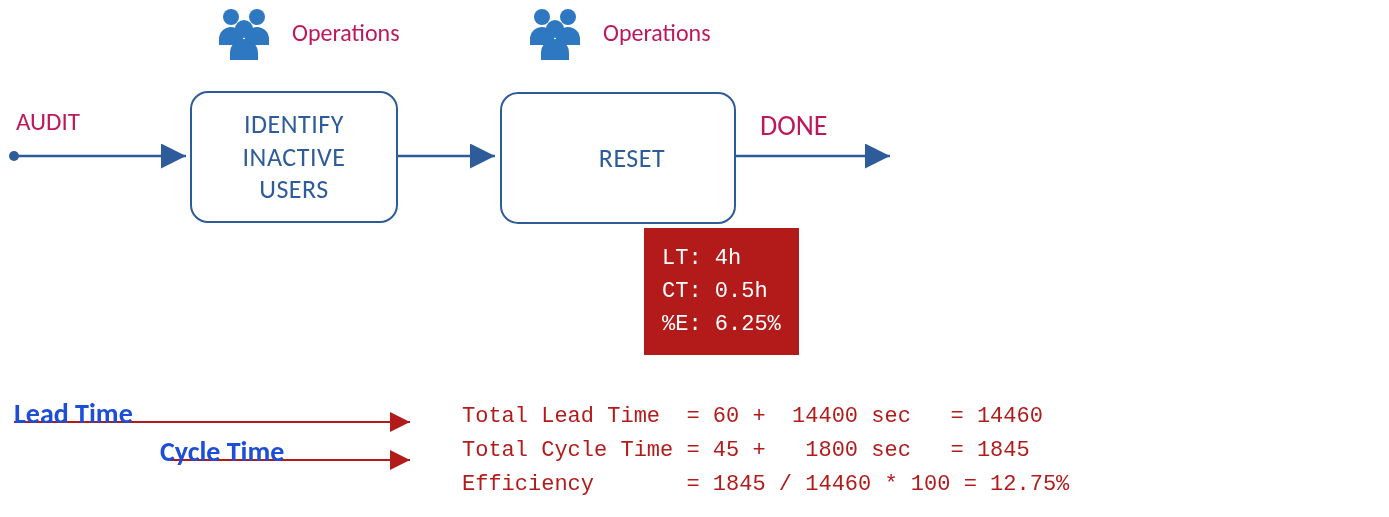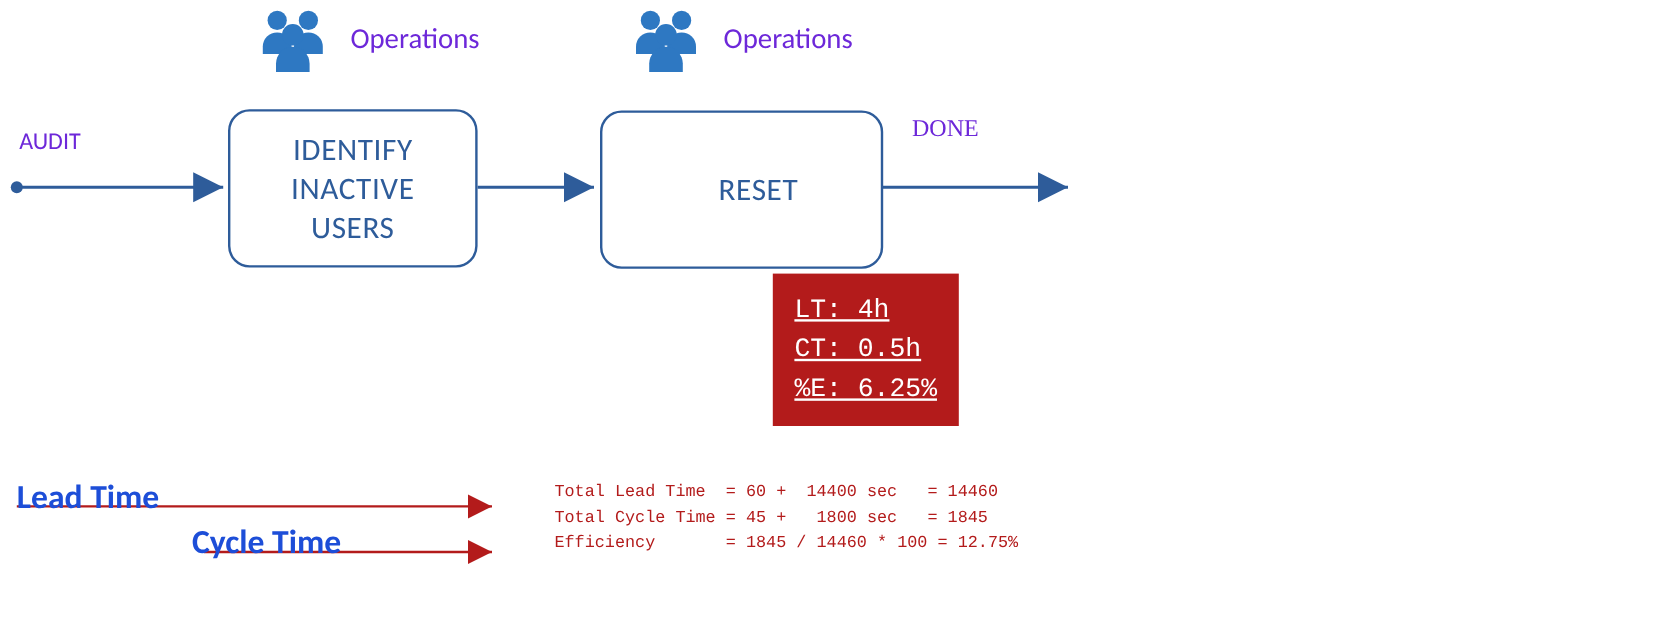--- a/index.html
+++ b/index.html
@@ -4,21 +4,21 @@
 <style>
   body {
     margin: 0;
     padding: 0;
     width: 1389px;
     height: 517px;
     position: relative;
     font-family: Calibri, Arial, sans-serif;
     background: white;
   }
-  .blue { color: #6d28d9; }
+  .blue { color: #be185d; }
   .red-bg { background: #B31B1B; color: #fff; }
 
   
   .canvas { position: relative; width: 1389px; height: 517px; }
 
   
   .lbl { position: absolute; }
 
   
   .pbox {
@@ -58,21 +58,21 @@
     position: absolute;
     width: 70px;
     height: 55px;
   }
 
   
   .totals {
     position: absolute;
     font-family: "Courier New", monospace;
     color: #B31B1B;
-    font-size: 14px;
+    font-size: 22px;
     line-height: 1.55;
     white-space: pre;
   }
 
   
   .legend-lbl {
     position: absolute;
     color: #1d4ed8;
     font-size: 28px;
     font-weight: 600;
@@ -99,23 +99,23 @@
 
     <line x1="398" y1="156" x2="495" y2="156" class="arrow-blue" marker-end="url(#ah-blue)"></line>
 
     <line x1="707" y1="156" x2="890" y2="156" class="arrow-blue" marker-end="url(#ah-blue)"></line>
 
     <line x1="14" y1="422" x2="410" y2="422" class="arrow-red" marker-end="url(#ah-red)"></line>
 
     <line x1="170" y1="460" x2="410" y2="460" class="arrow-red" marker-end="url(#ah-red)"></line>
   </svg>
 
-  <div class="lbl blue" style="left:16px; top:106px; font-size:20px;">AUDIT</div>
+  <div class="lbl blue" style="left:16px; top:106px; font-size:25px;">AUDIT</div>
 
-  <div class="lbl blue" style="left:760px; top:96px; font-size:20px;font-family:Liberation Serif, serif;">DONE</div>
+  <div class="lbl blue" style="left:760px; top:108px; font-size:28px;">DONE</div>
 
   <div class="people" style="left:209px; top:5px;">
     <svg width="70" height="55" viewBox="0 0 70 55">
       <g fill="#2E78C2">
         <circle cx="22" cy="12" r="8"></circle>
         <circle cx="48" cy="12" r="8"></circle>
         <path d="M10 34 a12 12 0 0 1 24 0 v6 h-24 z"></path>
         <path d="M36 34 a12 12 0 0 1 24 0 v6 h-24 z"></path>
         <circle cx="35" cy="24" r="9"></circle>
         <path d="M21 48 a14 14 0 0 1 28 0 v7 h-28 z"></path>
@@ -142,21 +142,21 @@
     <span>IDENTIFY</span>
     <span>INACTIVE</span>
     <span>USERS</span>
   </div>
 
   <div class="pbox" style="left:500px; top:92px; width:204px; height:128px;padding-left:28px;">
     <span>RESET</span>
   </div>
 
 
-  <div class="mcard red-bg" style="left:644px; top:228px;text-decoration:underline;"><span>LT: 4h</span>
+  <div class="mcard red-bg" style="left:644px; top:228px;"><span>LT: 4h</span>
 <span>CT: 0.5h</span>
 <span>%E: 6.25%</span></div>
 
   <div class="legend-lbl" style="left:14px; top:396px;">Lead Time</div>
   <div class="legend-lbl" style="left:160px; top:434px;">Cycle Time</div>
 
   <div class="totals" style="left:462px; top:400px;"><span>Total Lead Time  = 60 +  14400 sec   = 14460</span>
 <span>Total Cycle Time = 45 +   1800 sec   = 1845</span>
 <span>Efficiency       = 1845 / 14460 * 100 = 12.75%</span></div>
 

